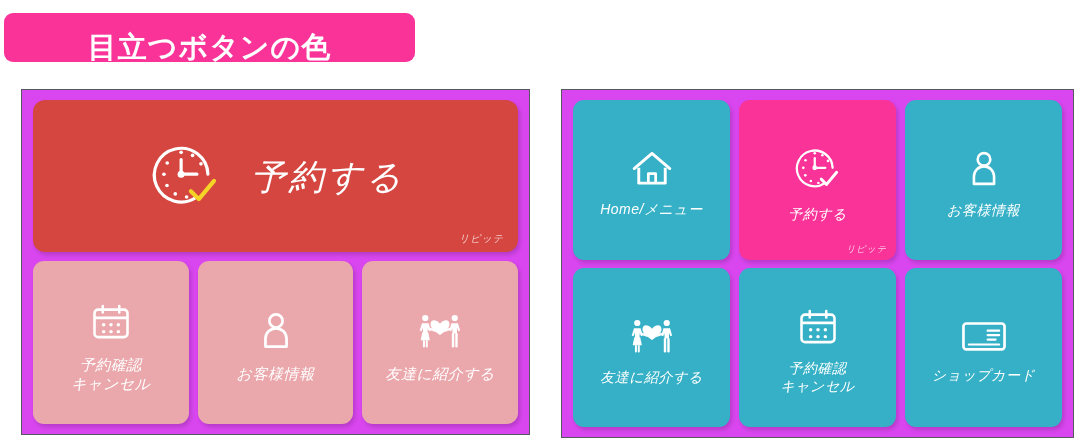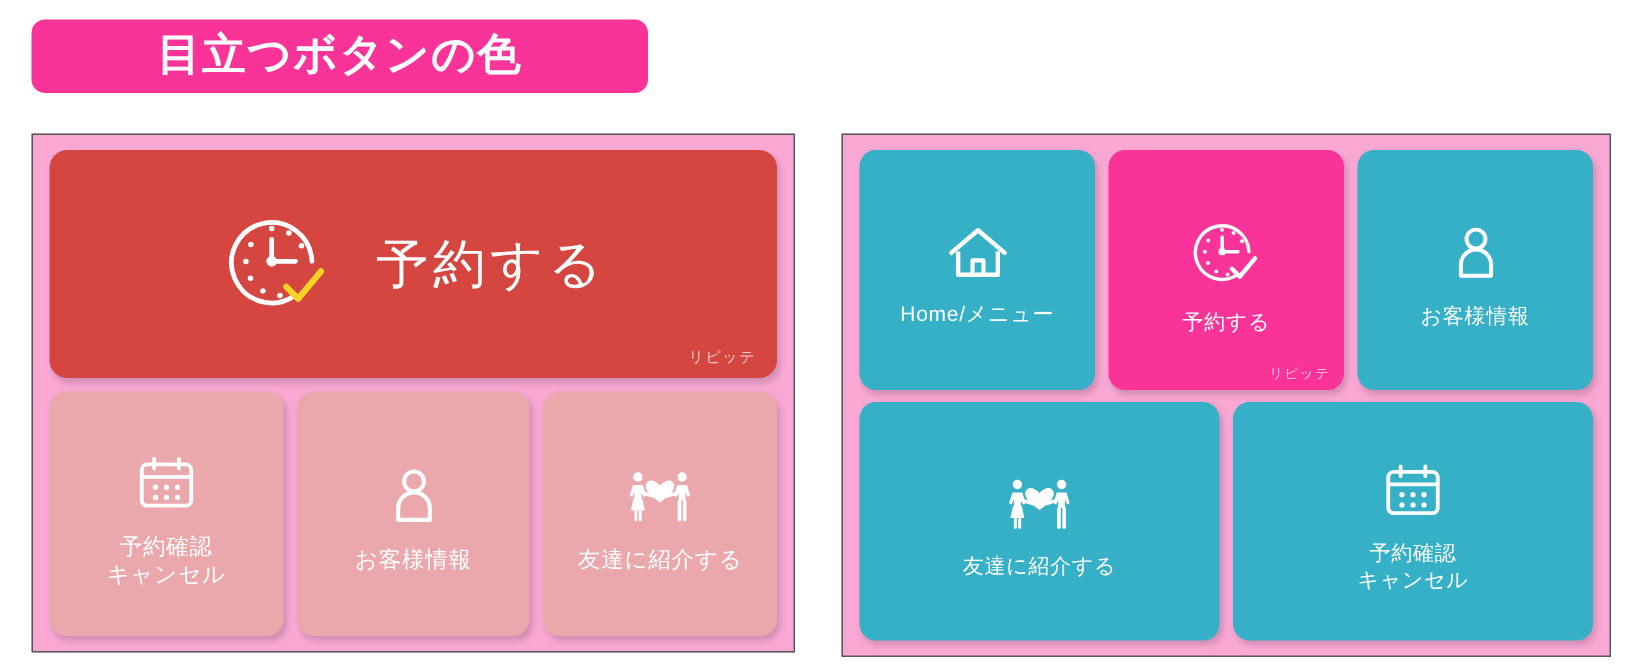--- a/index.html
+++ b/index.html
@@ -12,46 +12,47 @@
     width: 1086px;
     height: 448px;
     position: relative;
     font-family: "Liberation Sans", "DejaVu Sans", sans-serif;
     overflow: hidden;
   }
 
   
   #header-badge {
     position: absolute;
-    left: 21px;
+    left: 4px;
     top: 13px;
     width: 411px;
     height: 49px;
     background: #fa3399;
     border-radius: 9px;
     display: flex;
-    align-items: center;
+    align-items: flex-end;
     justify-content: center;
     box-sizing: border-box;
   }
   #header-badge .badge-text {
     color: #ffffff;
     font-size: 29px;
     font-weight: bold;
     letter-spacing: 1px;
     line-height: 1;
     white-space: nowrap;
   }
 
   
   .panel {
     position: absolute;
-    background: #f9a8d4;
+    background: #d946ef;
     border: 1.5px solid #555a5e;
     box-sizing: border-box;
+    font-style: italic;
   }
   #panel-left {
     left: 21px;
     top: 89px;
     width: 509px;
     height: 346px;
   }
   #panel-right {
     left: 561px;
     top: 89px;
@@ -352,16 +353,30 @@
               <circle cx="16" cy="34.5" r="1.9"></circle>
                 <circle cx="24" cy="34.5" r="1.9"></circle>
                 <circle cx="32" cy="34.5" r="1.9"></circle>
             </g>
           </svg>
         </span>
         <span class="tile-label">予約確認
 キャンセル</span>
       </div>
 
+      <div class="tile teal-tile">
+        <span class="tile-icon">
+          <svg width="50" height="40" viewBox="0 0 56 44" aria-hidden="true">
+            <rect x="5" y="8" width="46" height="29" rx="3.2" ry="3.2" fill="none" stroke="#ffffff" stroke-width="3"></rect>
+            <g stroke="#ffffff" stroke-width="2.4" stroke-linecap="round">
+              <path d="M32 16 H45"></path>
+              <path d="M32 21 H45"></path>
+              <path d="M32 26 H41"></path>
+              <path d="M11 31.5 H45"></path>
+            </g>
+          </svg>
+        </span>
+        <span class="tile-label">ショップカード</span>
+      </div>
 
     </div>
   </div>
 </div>
 
 </body></html>

